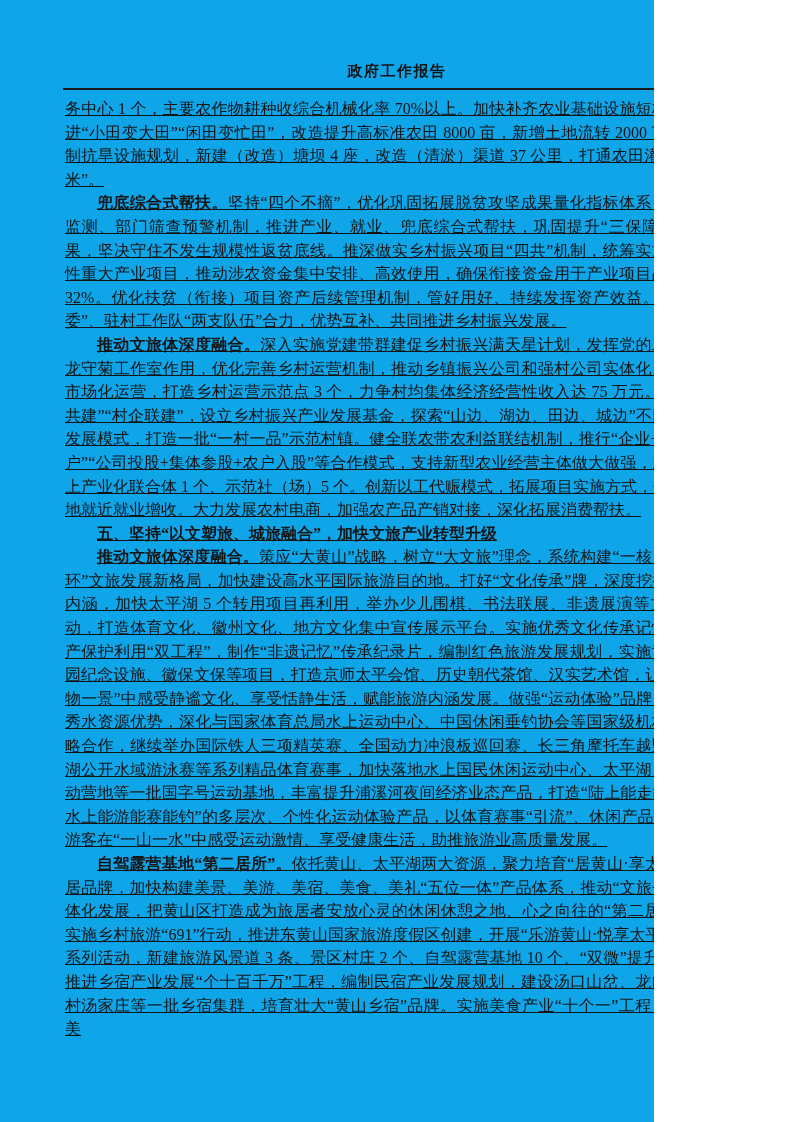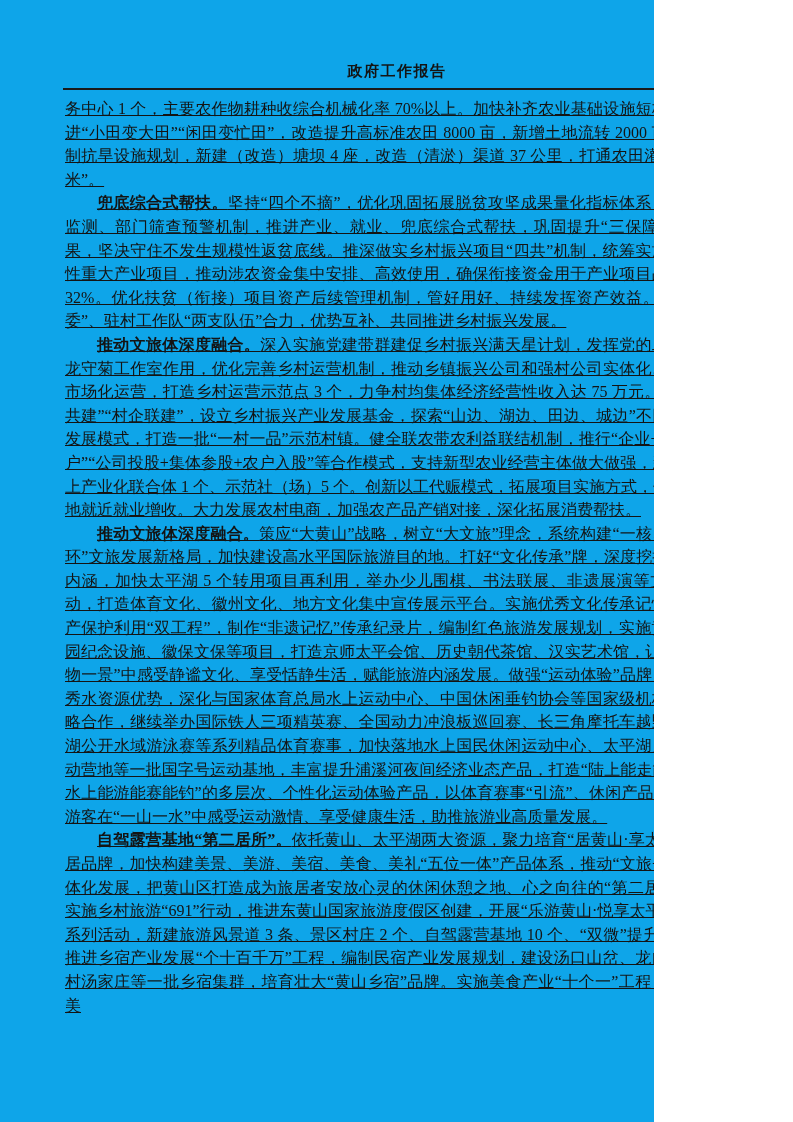--- a/index.html
+++ b/index.html
@@ -81,20 +81,21 @@
   </div>
 
   <div class="content">
 
     <p class="continuation"><span>务中心 1 个，主要农作物耕种收综合机械化率 70%以上。加快补齐农业基础设施短板，统筹推进“小田变大田”“闲田变忙田”，改造提升高标准农田 8000 亩，新增土地流转 2000 亩以上。编制抗旱设施规划，新建（改造）塘坝 4 座，改造（清淤）渠道 37 公里，打通农田灌溉“最后一米”。</span></p>
 
     <p><span class="lead">兜底综合式帮扶。</span><span>坚持“四个不摘”，优化巩固拓展脱贫攻坚成果量化指标体系，落细网格监测、部门筛查预警机制，推进产业、就业、兜底综合式帮扶，巩固提升“三保障一安全”成果，坚决守住不发生规模性返贫底线。推深做实乡村振兴项目“四共”机制，统筹实施一批全区性重大产业项目，推动涉农资金集中安排、高效使用，确保衔接资金用于产业项目占比不低于 32%。优化扶贫（衔接）项目资产后续管理机制，管好用好、持续发挥资产效益。增强村“两委”、驻村工作队“两支队伍”合力，优势互补、共同推进乡村振兴发展。</span></p>
 
     <p><span class="lead">推动文旅体深度融合。</span><span>深入实施党建带群建促乡村振兴满天星计划，发挥党的二十大代表龙守菊工作室作用，优化完善乡村运营机制，推动乡镇振兴公司和强村公司实体化、规范化、市场化运营，打造乡村运营示范点 3 个，力争村均集体经济经营性收入达 75 万元。深化“村村共建”“村企联建”，设立乡村振兴产业发展基金，探索“山边、湖边、田边、城边”不同类型村庄发展模式，打造一批“一村一品”示范村镇。健全联农带农利益联结机制，推行“企业+合作社+农户”“公司投股+集体参股+农户入股”等合作模式，支持新型农业经营主体做大做强，新增市级以上产业化联合体 1 个、示范社（场）5 个。创新以工代赈模式，拓展项目实施方式，促进农民就地就近就业增收。大力发展农村电商，加强农产品产销对接，深化拓展消费帮扶。</span></p>
 
+    <p class="heading"><span>五、坚持“以文塑旅、城旅融合”，加快文旅产业转型升级</span></p>
 
     <p><span class="lead">推动文旅体深度融合。</span><span>策应“大黄山”战略，树立“大文旅”理念，系统构建“一核、两极、三环”文旅发展新格局，加快建设高水平国际旅游目的地。打好“文化传承”牌，深度挖掘多元文化内涵，加快太平湖 5 个转用项目再利用，举办少儿围棋、书法联展、非遗展演等文化赛事活动，打造体育文化、徽州文化、地方文化集中宣传展示平台。实施优秀文化传承记忆、文化遗产保护利用“双工程”，制作“非遗记忆”传承纪录片，编制红色旅游发展规划，实施黄山烈士陵园纪念设施、徽保文保等项目，打造京师太平会馆、历史朝代茶馆、汉实艺术馆，让游客在“一物一景”中感受静谧文化、享受恬静生活，赋能旅游内涵发展。做强“运动体验”品牌，依托名山秀水资源优势，深化与国家体育总局水上运动中心、中国休闲垂钓协会等国家级机构组织的战略合作，继续举办国际铁人三项精英赛、全国动力冲浪板巡回赛、长三角摩托车越野赛、太平湖公开水域游泳赛等系列精品体育赛事，加快落地水上国民休闲运动中心、太平湖户外垂钓运动营地等一批国字号运动基地，丰富提升浦溪河夜间经济业态产品，打造“陆上能走能跑能骑、水上能游能赛能钓”的多层次、个性化运动体验产品，以体育赛事“引流”、休闲产品“变现”，让游客在“一山一水”中感受运动激情、享受健康生活，助推旅游业高质量发展。</span></p>
 
     <p><span class="lead">自驾露营基地“第二居所”。</span><span>依托黄山、太平湖两大资源，聚力培育“居黄山·享太平”康养旅居品牌，加快构建美景、美游、美宿、美食、美礼“五位一体”产品体系，推动“文旅+大城建”一体化发展，把黄山区打造成为旅居者安放心灵的休闲休憩之地、心之向往的“第二居所”。深入实施乡村旅游“691”行动，推进东黄山国家旅游度假区创建，开展“乐游黄山·悦享太平”四季旅游系列活动，新建旅游风景道 3 条、景区村庄 2 个、自驾露营基地 10 个、“双微”提升点 40 个。推进乡宿产业发展“个十百千万”工程，编制民宿产业发展规划，建设汤口山岔、龙门轮渡、焦村汤家庄等一批乡宿集群，培育壮大“黄山乡宿”品牌。实施美食产业“十个一”工程，推出一批美</span></p>
 
   </div>
 
 </div>
 
 </body></html>

